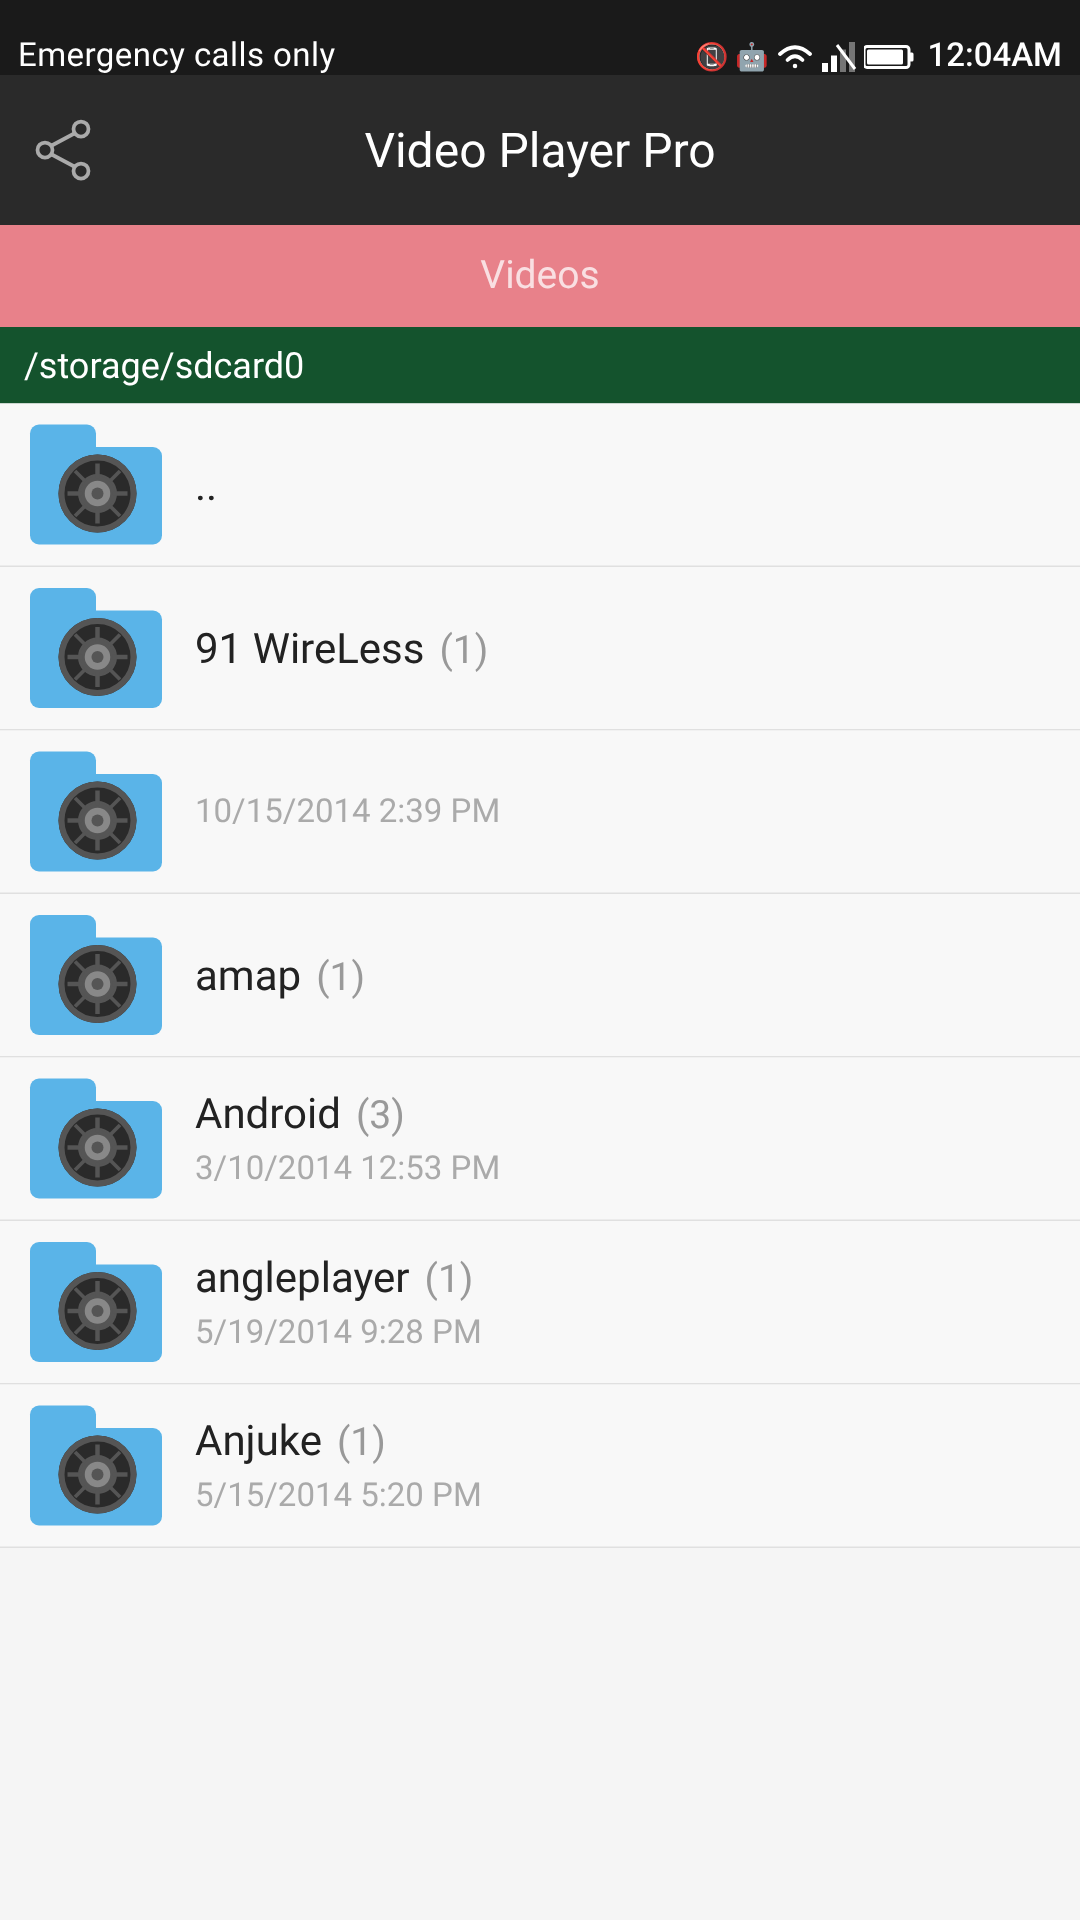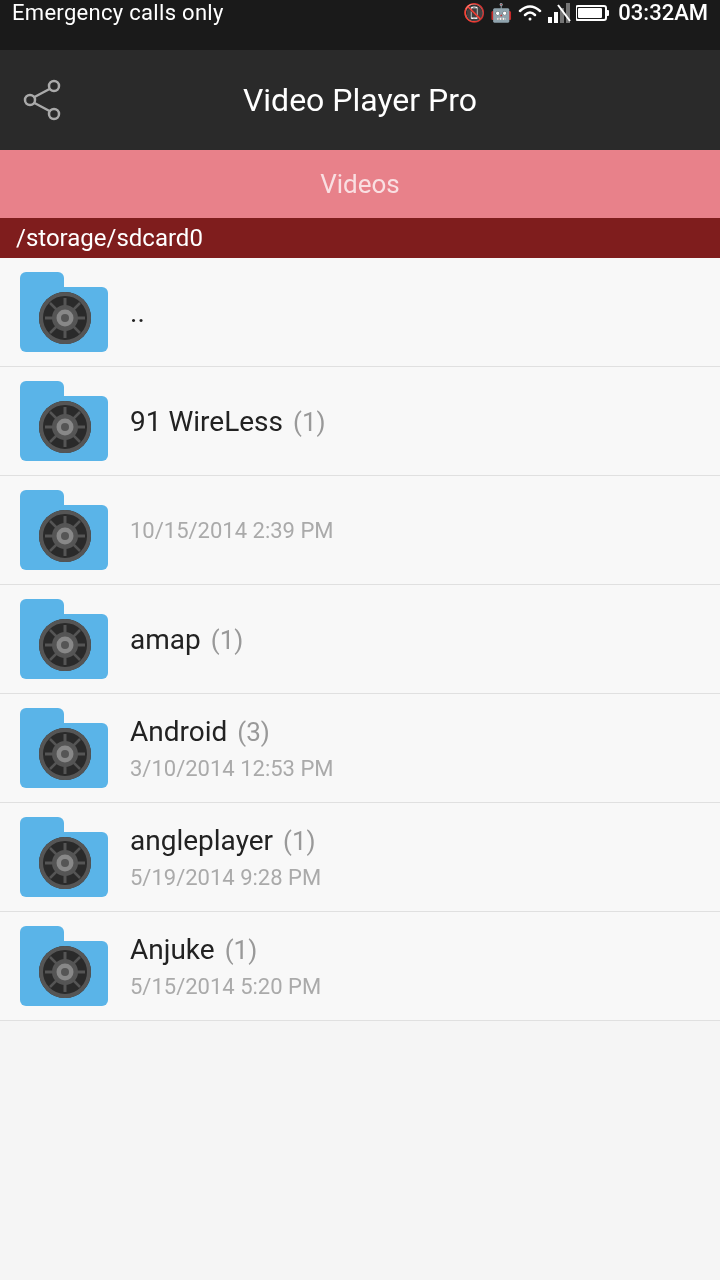--- a/index.html
+++ b/index.html
@@ -9,21 +9,21 @@
       font-family: 'Roboto', Arial, sans-serif;
       background: #f0f0f0;
       overflow: hidden;
     }
 
     
     .status-bar {
       background: #1a1a1a;
       height: 50px;
       display: flex;
-      align-items: flex-start;
+      align-items: flex-end;
       justify-content: space-between;
       padding: 0 12px;
     }
     .status-left {
       color: #ffffff;
       font-size: 22px;
       font-weight: 400;
       letter-spacing: 0.3px;
     }
     .status-right {
@@ -94,22 +94,22 @@
       left: 50%;
       transform: translateX(-50%);
       width: 120px;
       height: 4px;
       background: #ffffff;
       border-radius: 2px 2px 0 0;
     }
 
     
     .path-bar {
-      background: #7f1d1d;
-      height: 40px;
+      background: #14532d;
+      height: 51px;
       display: flex;
       align-items: center;
       padding: 0 16px;
     }
     .path-text {
       color: #ffffff;
       font-size: 24px;
     }
 
     
@@ -249,21 +249,21 @@
       <rect x="18" y="0" width="4" height="20" fill="rgba(255,255,255,0.4)"></rect>
 
       <line x1="10" y1="2" x2="22" y2="18" stroke="white" stroke-width="2"></line>
     </svg>
 
     <svg width="34" height="18" viewBox="0 0 34 18">
       <rect x="0" y="2" width="30" height="14" rx="2" fill="none" stroke="white" stroke-width="2"></rect>
       <rect x="2" y="4" width="24" height="10" rx="1" fill="white"></rect>
       <rect x="30" y="6" width="3" height="6" rx="1" fill="white"></rect>
     </svg>
-    <span class="status-time">03:32AM</span>
+    <span class="status-time">12:04AM</span>
   </div>
 </div>
 
 <div class="app-bar">
   <div class="app-bar-share">
     <svg width="44" height="44" viewBox="0 0 44 44" class="share-svg">
       <circle cx="34" cy="8" r="5" stroke="#aaa" stroke-width="2.5" fill="none"></circle>
       <circle cx="34" cy="36" r="5" stroke="#aaa" stroke-width="2.5" fill="none"></circle>
       <circle cx="10" cy="22" r="5" stroke="#aaa" stroke-width="2.5" fill="none"></circle>
       <line x1="29.5" y1="11" x2="14.5" y2="19" stroke="#aaa" stroke-width="2.5"></line>

